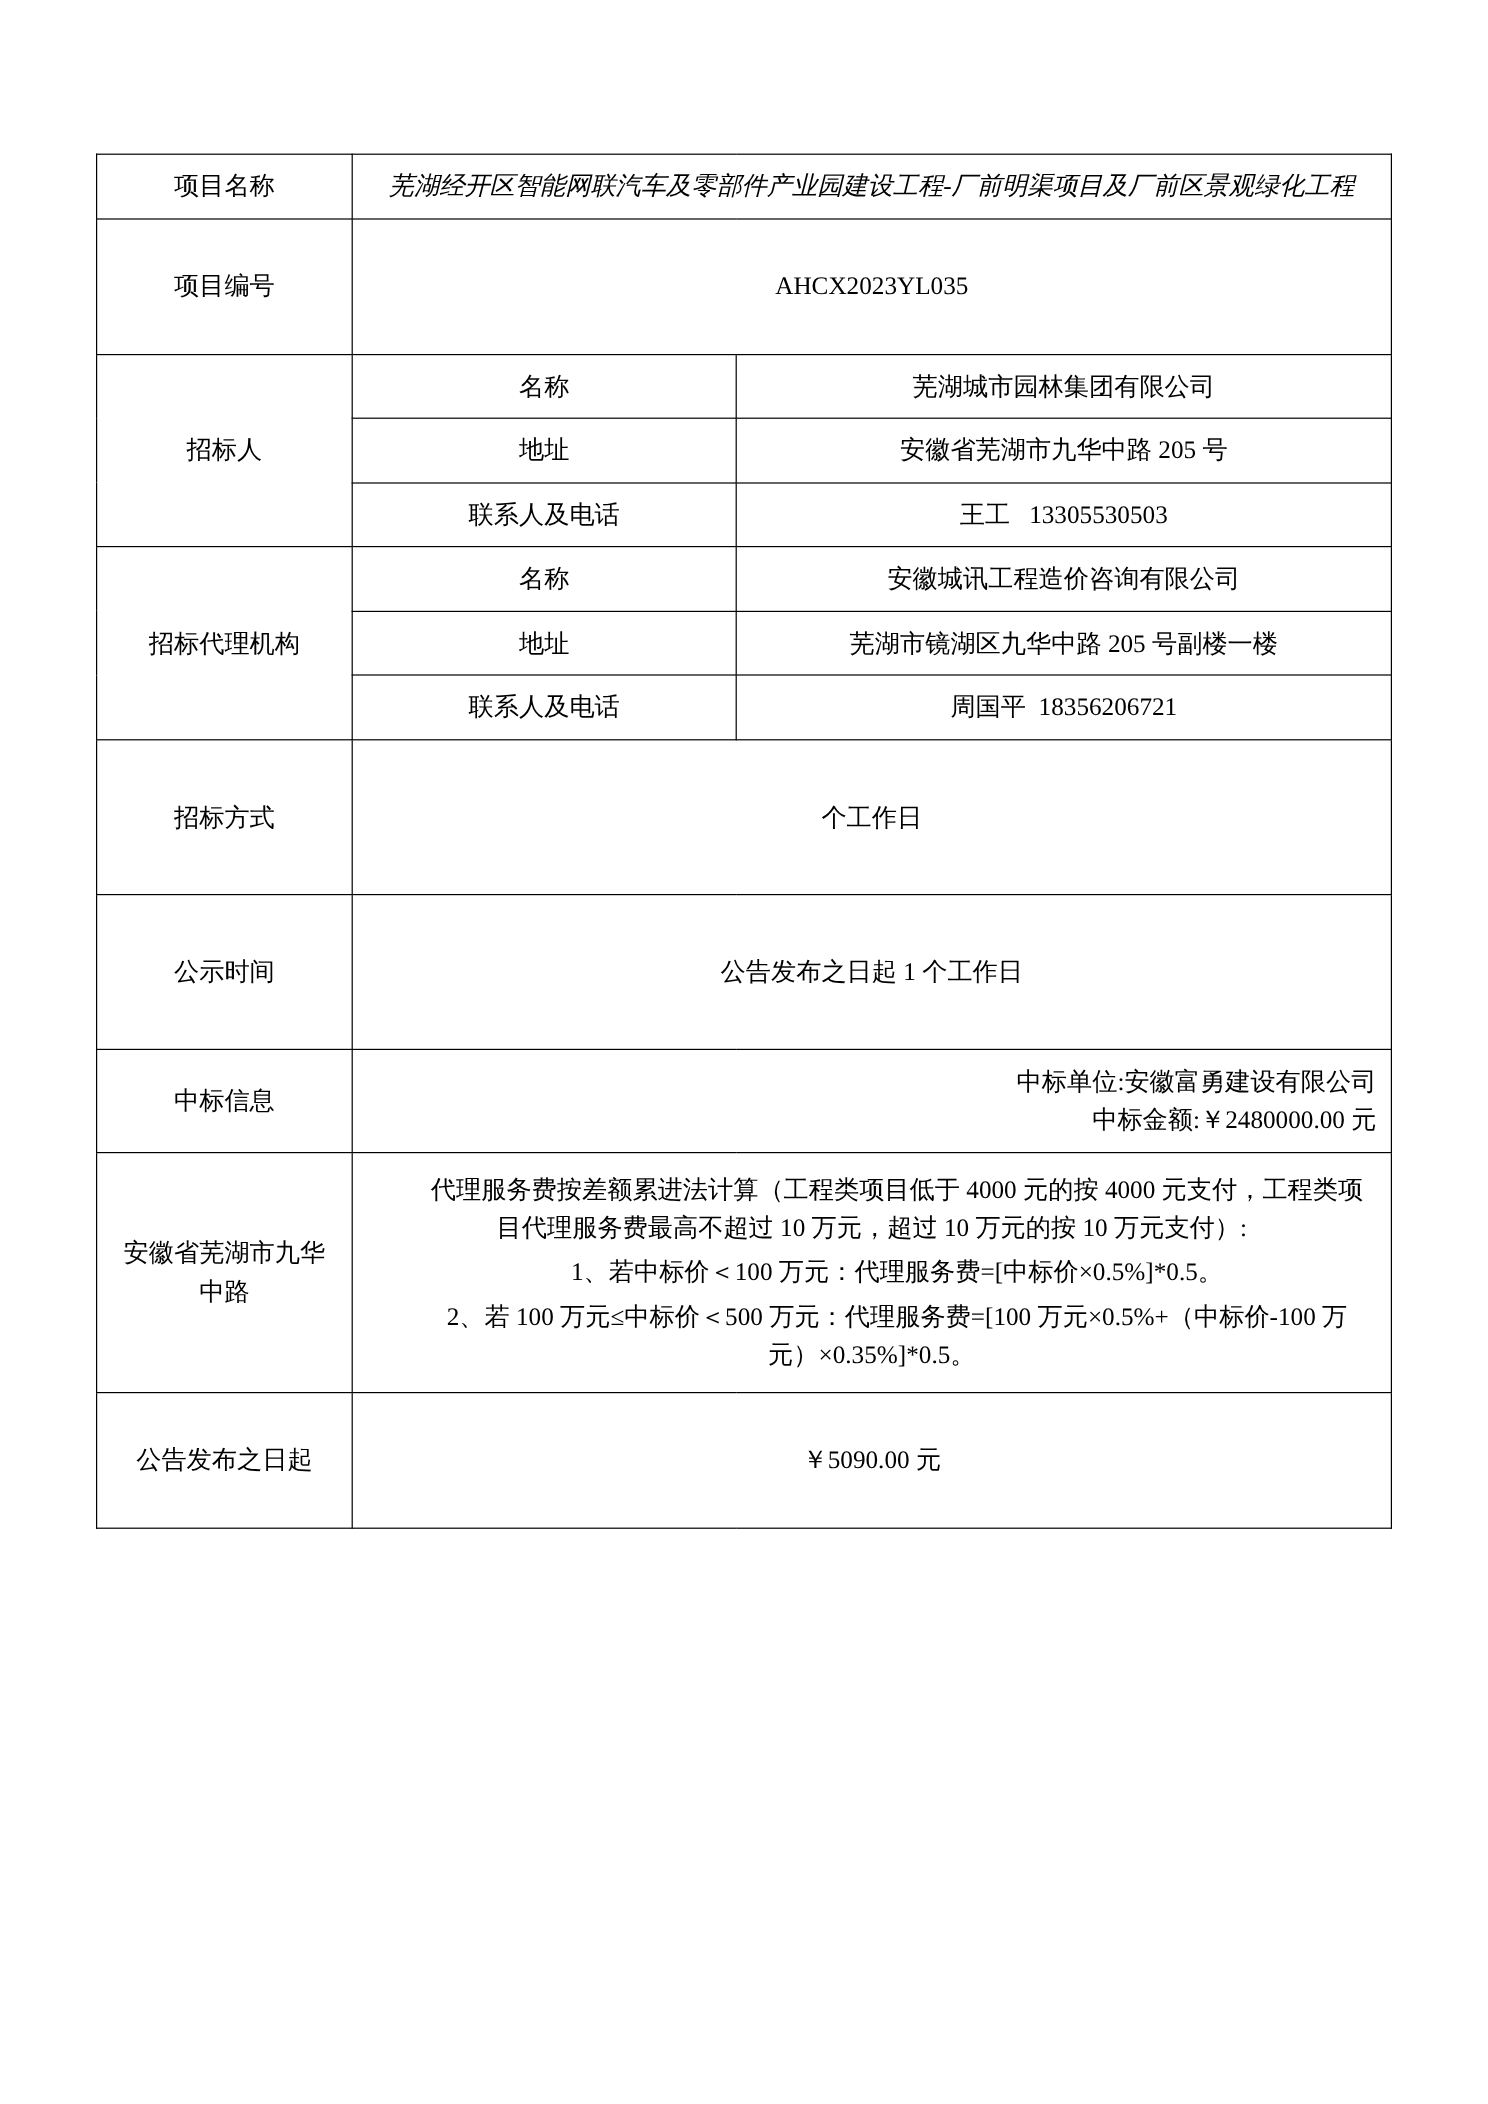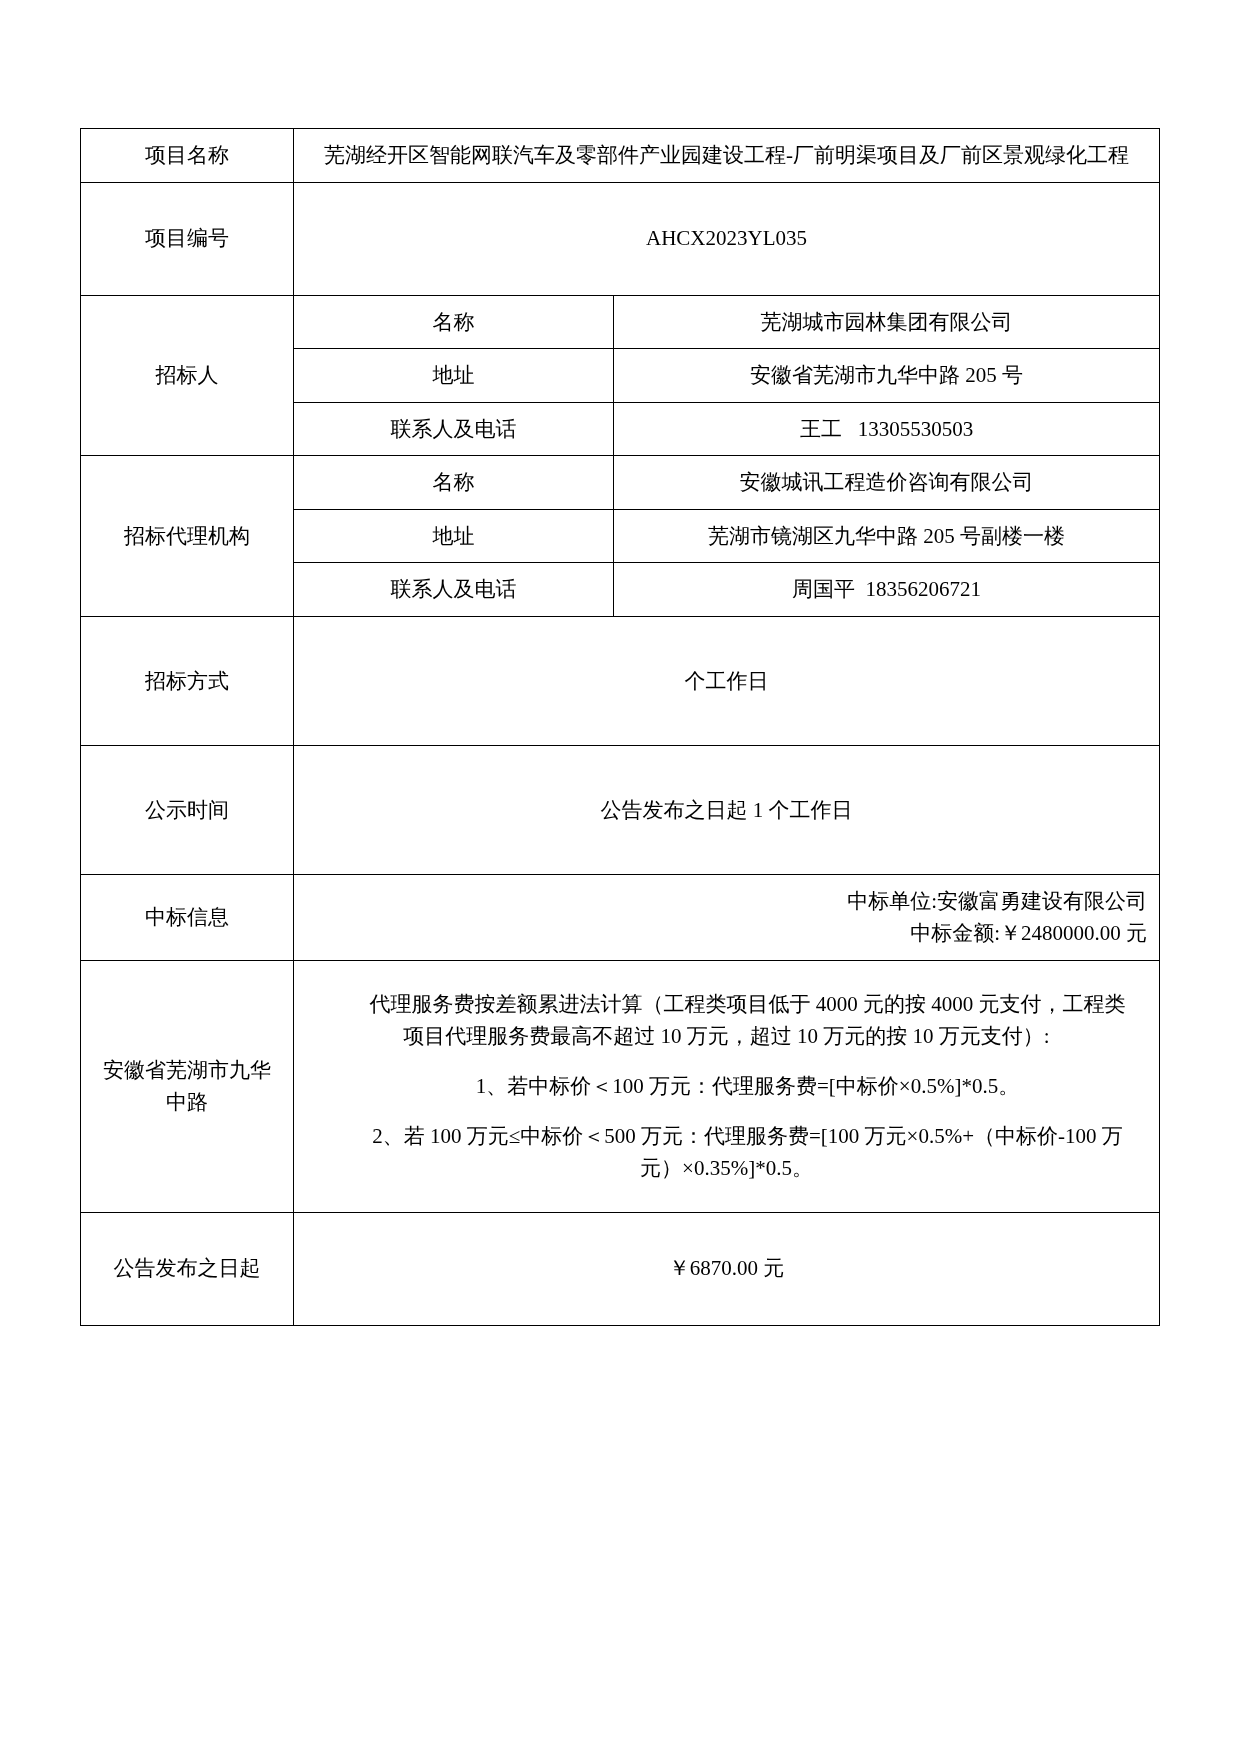--- a/index.html
+++ b/index.html
@@ -46,28 +46,29 @@
   }
   .row-tall td {
     height: 92px;
     margin-left: 16px;
   }
   .project-name-cell {
     text-align: left;
     line-height: 1.75;
     padding-left: 18px;
     padding-right: 18px;
+    font-style: italic;
   }
   .fee-cell {
     text-align: left;
     padding: 22px 26px 22px 26px;
     line-height: 2.0;
   }
   .fee-cell p {
-    margin: 17px;
+    margin: 4px;
     text-indent: 2em;
     text-align: center;
   }
   .award-cell {
     line-height: 2.0;
     padding-top: 30px;
     padding-bottom: 30px;
   }
   .award-cell div {
     text-align: right;
@@ -142,17 +143,17 @@
       <tr>
         <td class="label">安徽省芜湖市九华中路</td>
         <td colspan="2" class="fee-cell">
           <p>代理服务费按差额累进法计算（工程类项目低于 4000 元的按 4000 元支付，工程类项目代理服务费最高不超过 10 万元，超过 10 万元的按 10 万元支付）:</p>
           <p>1、若中标价＜100 万元：代理服务费=[中标价×0.5%]*0.5。</p>
           <p>2、若 100 万元≤中标价＜500 万元：代理服务费=[100 万元×0.5%+（中标价-100 万元）×0.35%]*0.5。</p>
         </td>
       </tr>
       <tr class="row-tall">
         <td class="label">公告发布之日起</td>
-        <td colspan="2">￥6870.00 元</td>
+        <td colspan="2">￥5090.00 元</td>
       </tr>
     </tbody>
   </table>
 </div>
 
 </body></html>

